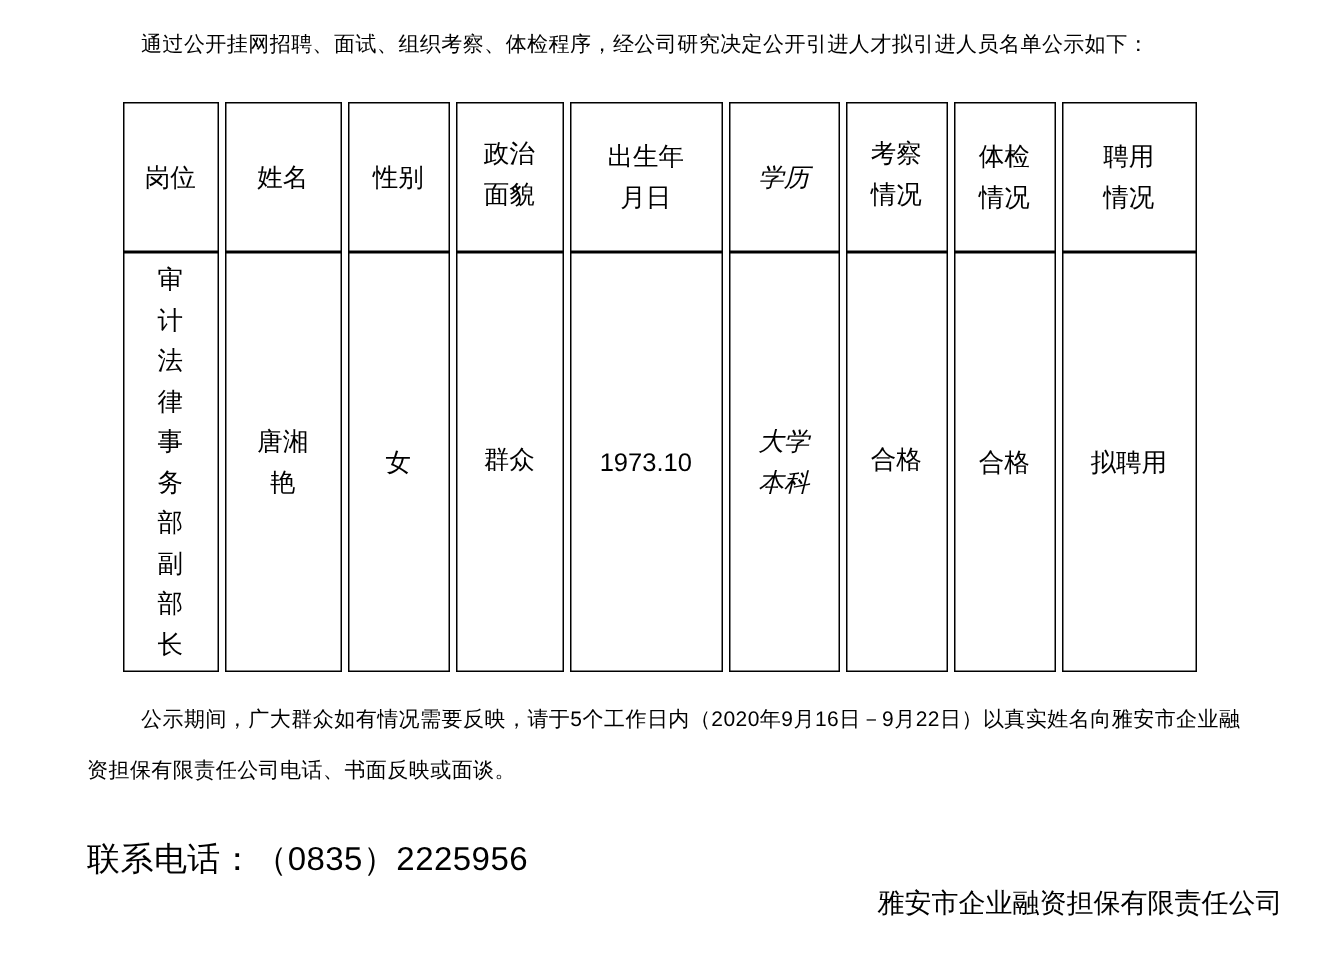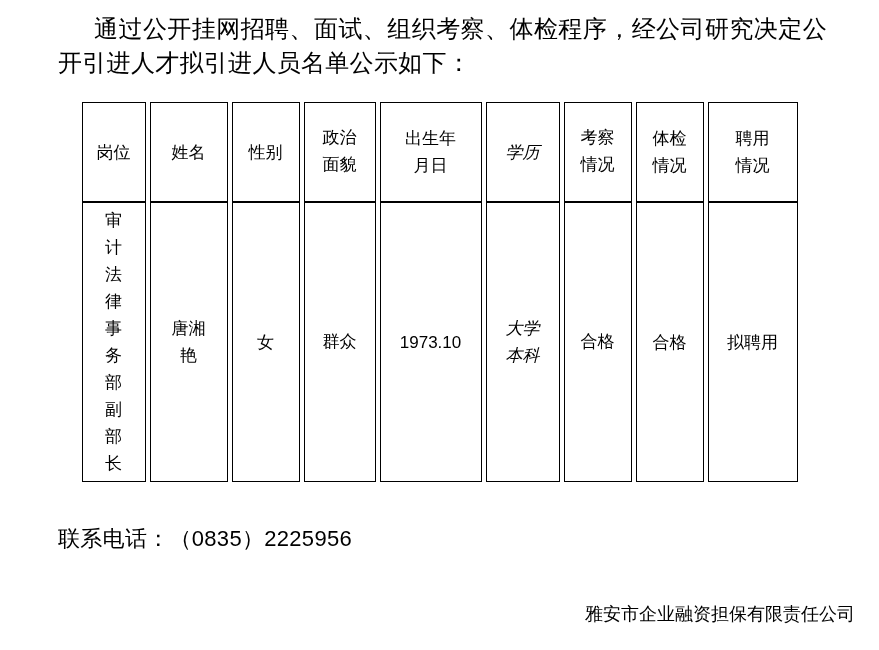--- a/index.html
+++ b/index.html
@@ -15,21 +15,21 @@
     overflow: hidden;
   }
   .page {
     position: relative;
     width: 879px;
     height: 650px;
     box-sizing: border-box;
     padding: 0 10px;
   }
   .para {
-    font-size: 24px;
+    font-size: 14px;
     line-height: 34px;
     text-align: justify;
     margin: 0;
     padding: 0 42px 0 48px;
     letter-spacing: 0.3px;
   }
   .para.first {
     padding-top: 12px;
     text-indent: 36px;
   }
@@ -75,21 +75,21 @@
   }
   .contact {
     font-size: 22px;
     line-height: 34px;
     padding: 4px 42px 0 48px;
     letter-spacing: 0.3px;
   }
   .signature {
     position: absolute;
     right: 24px;
-    bottom: 18px;
+    bottom: 30px;
     text-align: right;
     font-size: 18px;
     line-height: 36px;
   }
   .sig-line { display: block; }
 </style>
 </head>
 <body>
 
 <div class="page">
@@ -158,20 +158,21 @@
             <span class="vtext">本科</span>
           </td>
           <td class="c-insp">合格</td>
           <td class="c-phys">合格</td>
           <td class="c-hire">拟聘用</td>
         </tr>
       </tbody>
     </table>
   </div>
 
+  <p class="para indent">公示期间，广大群众如有情况需要反映，请于5个工作日内（2020年9月16日－9月22日）以真实姓名向雅安市企业融资担保有限责任公司电话、书面反映或面谈。</p>
 
   <p class="contact">联系电话：（0835）2225956</p>
 
   <div class="signature">
     <span class="sig-line">雅安市企业融资担保有限责任公司</span>
   </div>
 
 </div>
 
 </body></html>

